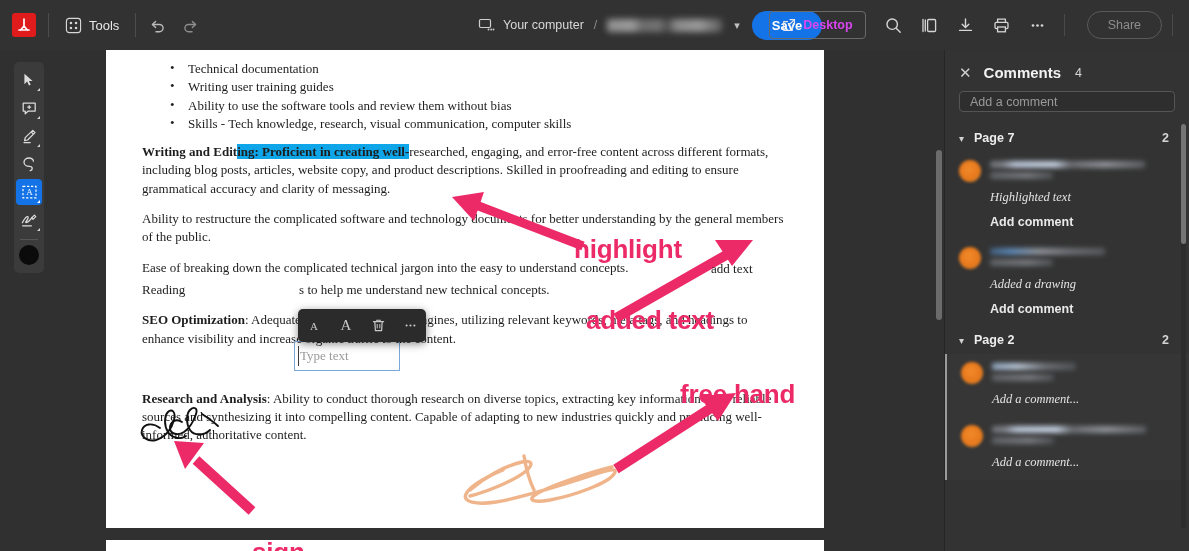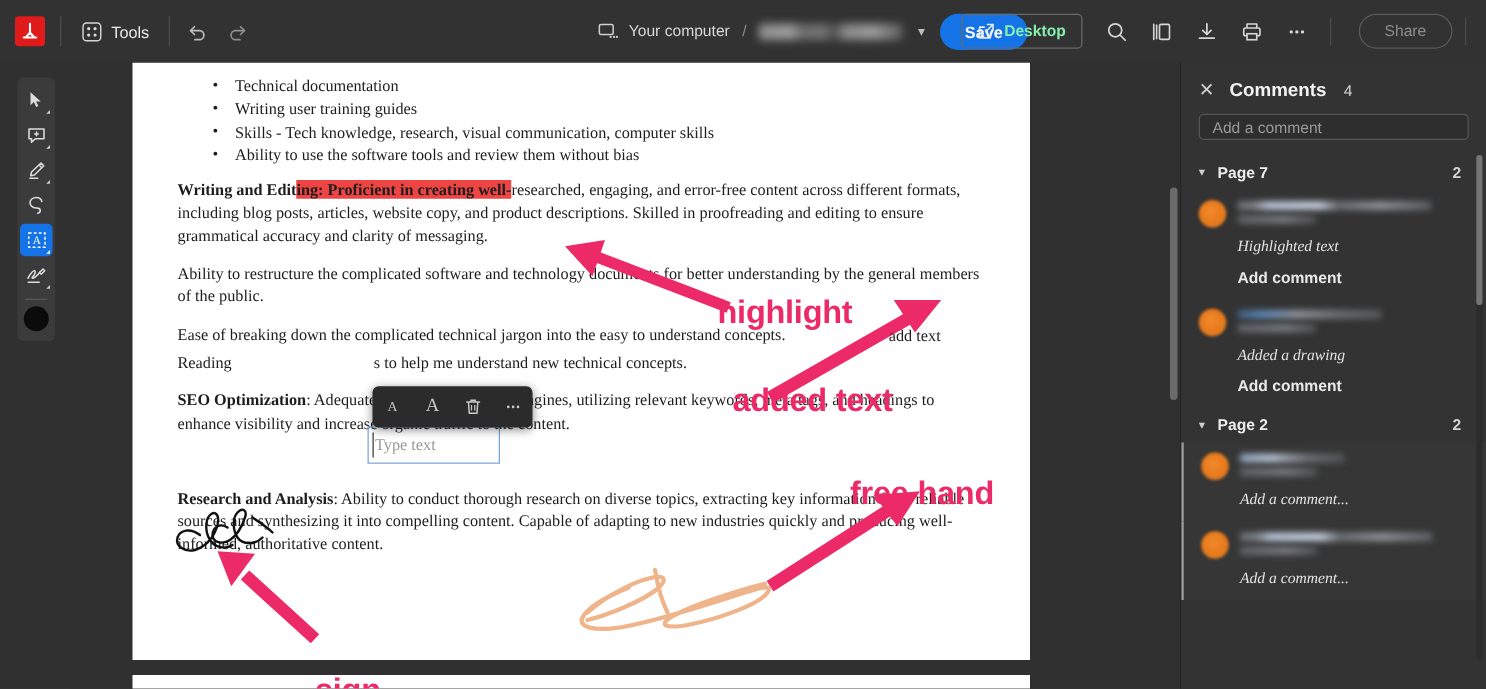--- a/index.html
+++ b/index.html
@@ -55,21 +55,21 @@
     font-family: "Liberation Sans", sans-serif;
   }
 
   .tb-right {
     position: absolute; right: 10px; top: 0; height: 50px;
     display: flex; align-items: center; gap: 4px;
   }
   .desktop-btn {
     display: flex; align-items: center; gap: 7px;
     border: 1px solid #6a6a6a; border-radius: 4px;
-    padding: 6px 12px; color: #86efac; font-size: 12.5px; font-weight: bold;
+    padding: 6px 12px; color: #d946ef; font-size: 12.5px; font-weight: bold;
     cursor: pointer; margin-right: 8px;
   }
   .tb-right .icon-btn { width: 32px; height: 32px; border-radius: 4px; }
   .share-btn {
     border: 1px solid #5a5a5a; border-radius: 15px;
     padding: 6px 20px; color: #8d8d8d; font-size: 12.5px;
     cursor: pointer; margin-left: 12px;
   }
   .vdiv { width: 1px; height: 22px; background: #4a4a4a; margin: 0 6px; }
 
@@ -106,21 +106,21 @@
   ul.doc-list { list-style: none; margin: 0 0 10px 0; padding: 0; }
   ul.doc-list li { position: relative; padding-left: 46px; line-height: 18.3px; font-size: 13px; }
   ul.doc-list li::before {
     content: "\2022"; position: absolute; left: 28px; top: -1px; font-size: 13px; color: #1d1d1d;
   }
   p.doc-p { margin: 0 0 12px 0; text-align: left; }
   p.doc-p.tight { margin-bottom: 4px; }
   .bold { font-weight: bold; }
 
   
-  .hl-span { background: #ef4444; }
+  .hl-span { background: #0ea5e9; }
 
   
   .overlay { position: absolute; left: 0; top: 0; width: 888px; height: 501px; pointer-events: none; }
   .anno-label {
     position: absolute; font-family: "Liberation Sans", sans-serif;
     font-weight: bold; color: #ec2a67; font-size: 26px;
     -webkit-text-stroke: 4px #ffffff; paint-order: stroke fill;
     letter-spacing: -0.2px;
   }
   .anno-label span { -webkit-text-stroke: 0; position: relative; }
@@ -353,22 +353,22 @@
     <div class="swatch"></div>
   </div>
 
   <div class="docwrap">
 
     <div class="page page1">
       <div class="page-inner">
         <ul class="doc-list doc-text">
           <li>Technical documentation</li>
           <li>Writing user training guides</li>
+          <li>Ability to use the software tools and review them without bias</li>
           <li>Skills - Tech knowledge, research, visual communication, computer skills</li>
-          <li>Ability to use the software tools and review them without bias</li>
         </ul>
 
         <p class="doc-p doc-text">
           <span class="bold">Writing and Edit</span><span class="bold hl-span">ing: Proficient in creating well-</span><span>researched, engaging, and error-free content across different formats, including blog posts, articles, website copy, and product descriptions. Skilled in proofreading and editing to ensure grammatical accuracy and clarity of messaging.</span>
         </p>
 
         <p class="doc-p doc-text">Ability to restructure the complicated software and technology documents for better understanding by the general members of the public.</p>
 
         <p class="doc-p tight doc-text">Ease of breaking down the complicated technical jargon into the easy to understand concepts.</p>
 

